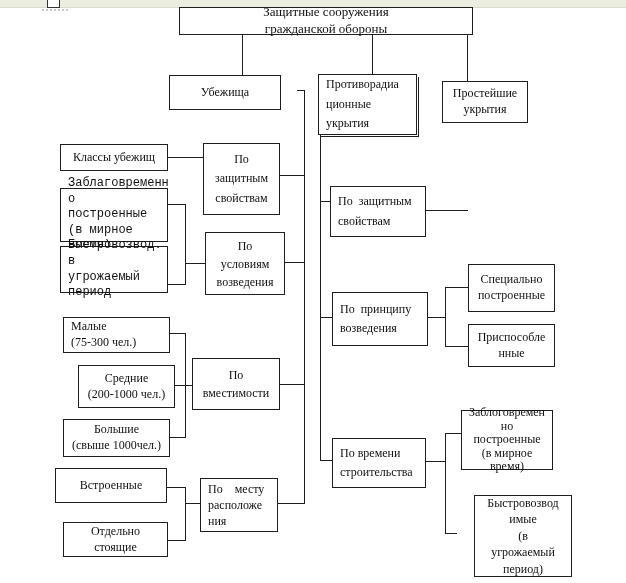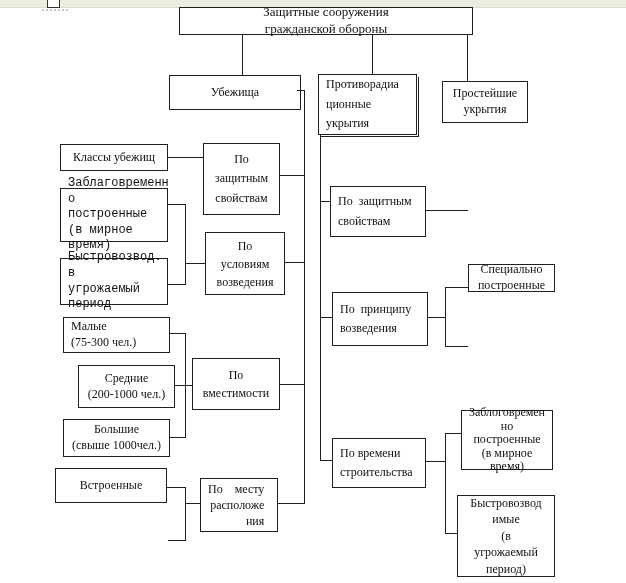--- a/index.html
+++ b/index.html
@@ -26,22 +26,22 @@
     position:absolute; box-sizing:border-box;
     border:1px solid var(--line); background:#fff;
     display:flex; flex-direction:column; justify-content:center;
     font-size:12px; line-height:1.3; white-space:pre-wrap;
   }
   .txt-c{ text-align:center; align-items:center; }
   .txt-l{ text-align:left; align-items:flex-start; padding-left:7px; padding-right:2px; }
   .fs-13{ font-size:13px; }
   .lh-11{ line-height:1.12; }
   .lh-13{ line-height:1.3;font-family:Liberation Mono, monospace; }
-  .lh-135{ line-height:1.35;text-align:right; }
-  .lh-14{ line-height:1.38; }
+  .lh-135{ line-height:1.35; }
+  .lh-14{ line-height:1.38;margin-left:17px; }
   .lh-15{ line-height:1.5; }
   .lh-16{ line-height:1.62; }
   .double::after{
     content:""; position:absolute; left:2px; top:2px;
     width:100%; height:100%;
     border-right:1px solid var(--line); border-bottom:1px solid var(--line);
     pointer-events:none;
   }
   .ln{ position:absolute; background:var(--line); }
   .v{ width:1px; }
@@ -52,21 +52,21 @@
 
 <div class="canvas">
 
   <div class="top-strip"></div>
   <div class="mini-icon"></div>
   <div class="mini-dots"></div>
 
   <div class="box txt-c fs-13" style="left:179px;top:7px;width:294px;height:28px">Защитные сооружения
 гражданской обороны</div>
 
-  <div class="box txt-c" style="left:169px;top:75px;width:132px;height:35px">Убежища</div>
+  <div class="box txt-c" style="left:169px;top:75px;width:112px;height:35px">Убежища</div>
 
   <div class="box txt-l lh-16 double" style="left:318px;top:74px;width:99px;height:61px">Противорадиа
 ционные
 укрытия</div>
 
   <div class="box txt-c" style="left:442px;top:81px;width:86px;height:42px">Простейшие
 укрытия</div>
 
   <div class="box txt-c lh-16" style="left:203px;top:143px;width:77px;height:72px">По
 защитным
@@ -75,21 +75,21 @@
   <div class="box txt-c" style="left:60px;top:144px;width:108px;height:27px">Классы убежищ</div>
 
   <div class="box txt-c lh-15" style="left:205px;top:232px;width:80px;height:63px">По
 условиям
 возведения</div>
 
   <div class="box txt-l lh-13" style="left:60px;top:188px;width:108px;height:54px">Заблаговременн
 о    построенные
 (в мирное время)</div>
 
-  <div class="box txt-l lh-13" style="left:60px;top:258px;width:108px;height:47px">Быстровозвод. в
+  <div class="box txt-l lh-13" style="left:60px;top:246px;width:108px;height:47px">Быстровозвод. в
 угрожаемый
 период</div>
 
   <div class="box txt-c lh-15" style="left:192px;top:358px;width:88px;height:52px">По
 вместимости</div>
 
   <div class="box txt-l" style="left:63px;top:317px;width:107px;height:36px">Малые
 (75-300 чел.)</div>
 
   <div class="box txt-c" style="left:78px;top:365px;width:97px;height:43px">Средние
@@ -97,31 +97,35 @@
 
   <div class="box txt-c" style="left:63px;top:419px;width:107px;height:38px">Большие
 (свыше 1000чел.)</div>
 
   <div class="box txt-l lh-135" style="left:200px;top:478px;width:78px;height:54px">По    месту
 расположе
 ния</div>
 
   <div class="box txt-c" style="left:55px;top:468px;width:112px;height:35px">Встроенные</div>
 
+  <div class="box txt-c" style="left:63px;top:522px;width:105px;height:35px">Отдельно
+стоящие</div>
 
   <div class="box txt-l lh-16" style="left:330px;top:186px;width:96px;height:51px">По  защитным
 свойствам</div>
 
 
   <div class="box txt-l lh-16" style="left:332px;top:292px;width:96px;height:54px">По  принципу
 возведения</div>
 
-  <div class="box txt-c" style="left:468px;top:264px;width:87px;height:28px">Специально
+  <div class="box txt-c" style="left:468px;top:264px;width:87px;height:48px">Специально
 построенные</div>
 
+  <div class="box txt-c" style="left:468px;top:324px;width:87px;height:43px">Приспособле
+нные</div>
 
   <div class="box txt-l lh-16" style="left:332px;top:438px;width:94px;height:50px">По времени
 строительства</div>
 
   <div class="box txt-c lh-11" style="left:461px;top:410px;width:92px;height:60px">Заблоговремен
 но
 построенные
 (в мирное
 время)</div>
 

